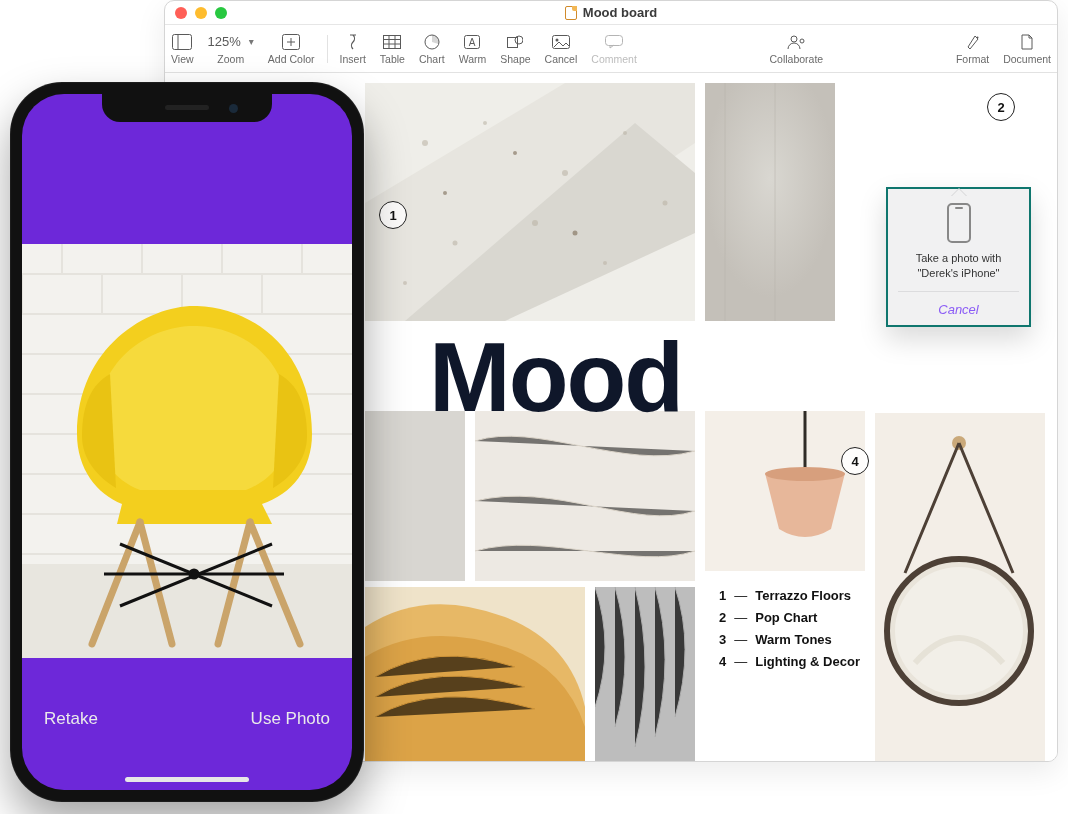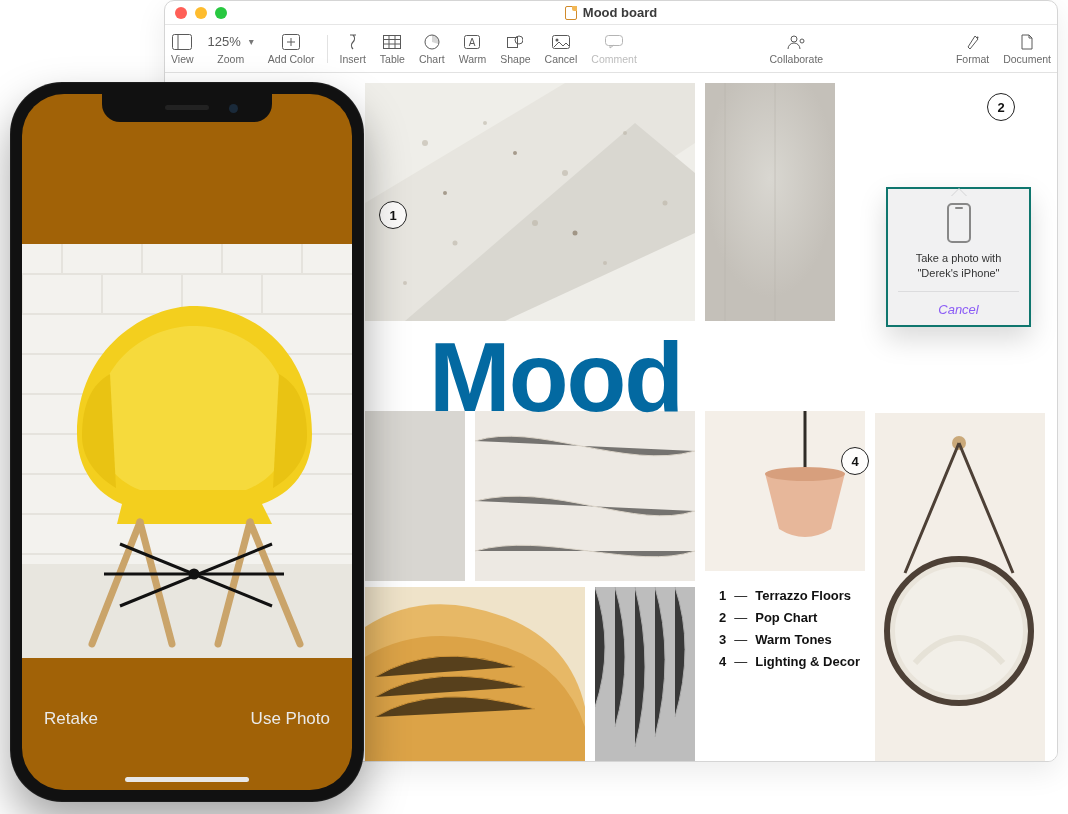--- a/index.html
+++ b/index.html
@@ -76,21 +76,21 @@
 
   .numcircle {
     position:absolute; width:28px; height:28px; border:1.5px solid #222; border-radius:50%;
     display:flex; align-items:center; justify-content:center;
     font-size:13px; font-weight:600; color:#111; background: rgba(255,255,255,.85);
   }
 
   .headline {
     position:absolute; left:264px; top:248px;
     font-size: 98px; font-weight: 800; letter-spacing: -2px;
-    line-height: .95; color:#0369a1;
+    line-height: .95; color:#0f172a;
   }
 
   .legend {
     position:absolute; left:554px; top:502px;
     font-size: 13px; font-weight: 700; color:#111; line-height:1.7;
   }
   .legend .row { display:flex; gap:8px; }
   .legend .dash { font-weight:400; }
 
   
@@ -117,21 +117,21 @@
 
   
   .iphone {
     position:absolute; left:10px; top:82px;
     width:354px; height:720px;
     background:#111; border-radius:52px;
     padding:12px;
     box-shadow: 0 22px 44px rgba(0,0,0,.35), inset 0 0 2px rgba(255,255,255,.2);
   }
   .iph-screen {
-    width:100%; height:100%; background:#a16207; border-radius:42px; position:relative; overflow:hidden;
+    width:100%; height:100%; background:#6d28d9; border-radius:42px; position:relative; overflow:hidden;
   }
   .notch {
     position:absolute; top:0; left:50%; transform:translateX(-50%);
     width:170px; height:28px; background:#111; border-bottom-left-radius:18px; border-bottom-right-radius:18px;
   }
   .notch::after { content:""; position:absolute; right:34px; top:10px; width:9px; height:9px; background:#1a2a3a; border-radius:50%; }
   .notch::before { content:""; position:absolute; left:50%; top:11px; transform:translateX(-50%); width:44px; height:5px; background:#222; border-radius:3px; }
 
   .preview {
     position:absolute; left:0; right:0; top:150px; height:414px;

